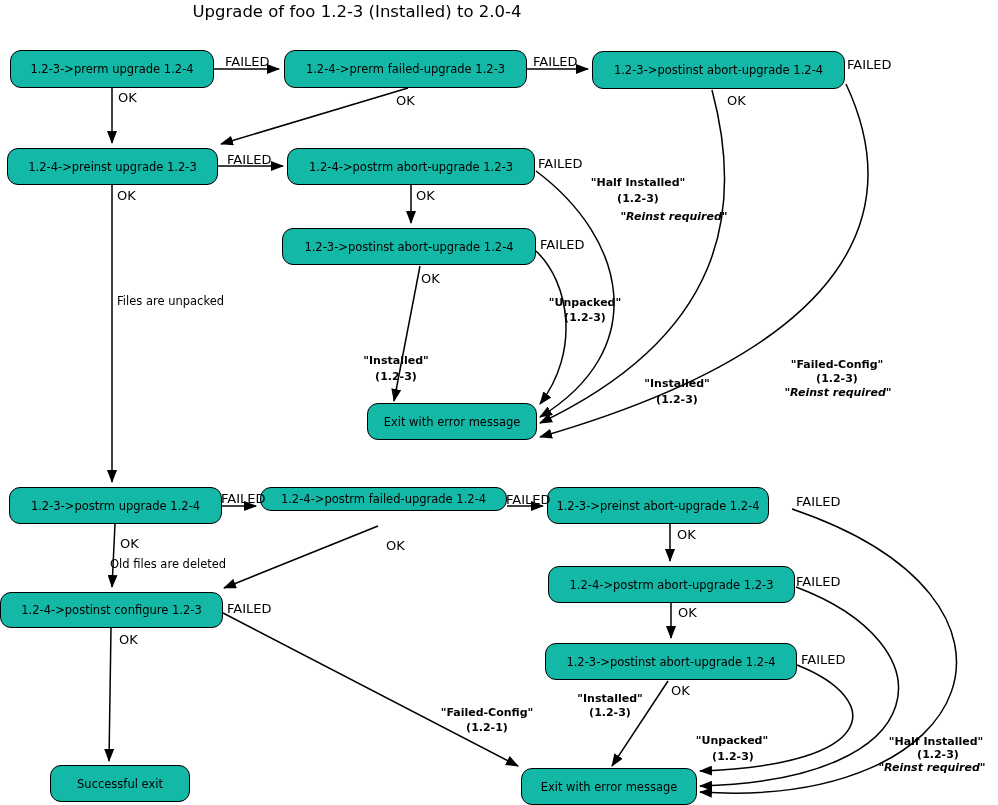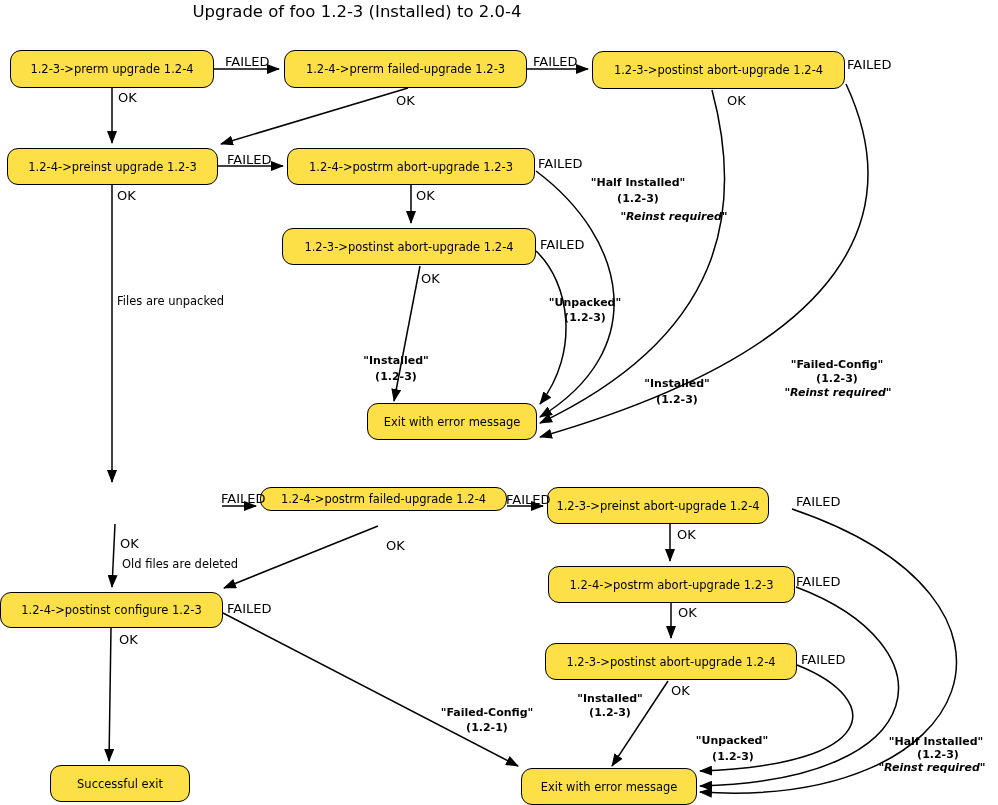--- a/index.html
+++ b/index.html
@@ -5,21 +5,21 @@
   html,body{margin:0;padding:0;background:#fff;}
   #canvas{
     position:relative;width:998px;height:805px;background:#ffffff;overflow:hidden;
     font-family:"DejaVu Sans","Liberation Sans",sans-serif;color:#000;
   }
   #title{
     position:absolute;left:107px;top:2px;width:500px;text-align:center;
     font-size:16.5px;color:#000;white-space:nowrap;
   }
   .node{
-    position:absolute;border:1.7px solid #000;border-radius:11px;background:#fde047;
+    position:absolute;border:1.7px solid #000;border-radius:11px;background:#14b8a6;
     display:flex;align-items:center;justify-content:center;
     font-size:11.5px;white-space:nowrap;box-sizing:border-box;
   }
   .elabel{
     position:absolute;font-size:13px;white-space:nowrap;
   }
   .slabel{
     position:absolute;font-size:11px;font-weight:bold;text-align:center;white-space:nowrap;
   }
   .slabel.it{font-style:italic;}
@@ -73,20 +73,21 @@
 
   <div id="title">Upgrade of foo 1.2-3 (Installed) to 2.0-4</div>
 
   <div class="node" style="left:10px;top:50px;width:204px;height:38px">1.2-3-&gt;prerm upgrade 1.2-4</div>
   <div class="node" style="left:284px;top:50px;width:243px;height:38px">1.2-4-&gt;prerm failed-upgrade 1.2-3</div>
   <div class="node" style="left:592px;top:51px;width:253px;height:38px">1.2-3-&gt;postinst abort-upgrade 1.2-4</div>
   <div class="node" style="left:7px;top:148px;width:211px;height:37px">1.2-4-&gt;preinst upgrade 1.2-3</div>
   <div class="node" style="left:287px;top:148px;width:248px;height:37px">1.2-4-&gt;postrm abort-upgrade 1.2-3</div>
   <div class="node" style="left:282px;top:228px;width:254px;height:37px">1.2-3-&gt;postinst abort-upgrade 1.2-4</div>
   <div class="node" style="left:367px;top:403px;width:170px;height:37px">Exit with error message</div>
+  <div class="node" style="left:9px;top:487px;width:213px;height:37px">1.2-3-&gt;postrm upgrade 1.2-4</div>
   <div class="node" style="left:260px;top:487px;width:247px;height:24px">1.2-4-&gt;postrm failed-upgrade 1.2-4</div>
   <div class="node" style="left:547px;top:487px;width:222px;height:37px">1.2-3-&gt;preinst abort-upgrade 1.2-4</div>
   <div class="node" style="left:548px;top:566px;width:247px;height:37px">1.2-4-&gt;postrm abort-upgrade 1.2-3</div>
   <div class="node" style="left:545px;top:643px;width:252px;height:37px">1.2-3-&gt;postinst abort-upgrade 1.2-4</div>
   <div class="node" style="left:0px;top:592px;width:223px;height:36px">1.2-4-&gt;postinst configure 1.2-3</div>
   <div class="node" style="left:50px;top:765px;width:140px;height:37px">Successful exit</div>
   <div class="node" style="left:521px;top:768px;width:176px;height:37px">Exit with error message</div>
 
   <div class="elabel" style="left:225px;top:54px">FAILED</div>
   <div class="elabel" style="left:533px;top:54px">FAILED</div>
@@ -138,15 +139,15 @@
   <div class="slabel" style="left:570px;top:706px;width:80px">(1.2-3)</div>
 
   <div class="slabel" style="left:662px;top:734px;width:140px">"Unpacked"</div>
   <div class="slabel" style="left:693px;top:750px;width:80px">(1.2-3)</div>
 
   <div class="slabel" style="left:866px;top:735px;width:140px">"Half Installed"</div>
   <div class="slabel" style="left:898px;top:748px;width:80px">(1.2-3)</div>
   <div class="slabel it" style="left:862px;top:761px;width:140px">"Reinst required"</div>
 
   <div class="ann" style="left:117px;top:294px">Files are unpacked</div>
-  <div class="ann" style="left:122px;top:557px">Old files are deleted</div>
+  <div class="ann" style="left:110px;top:557px">Old files are deleted</div>
 
 </div>
 
 </body></html>

